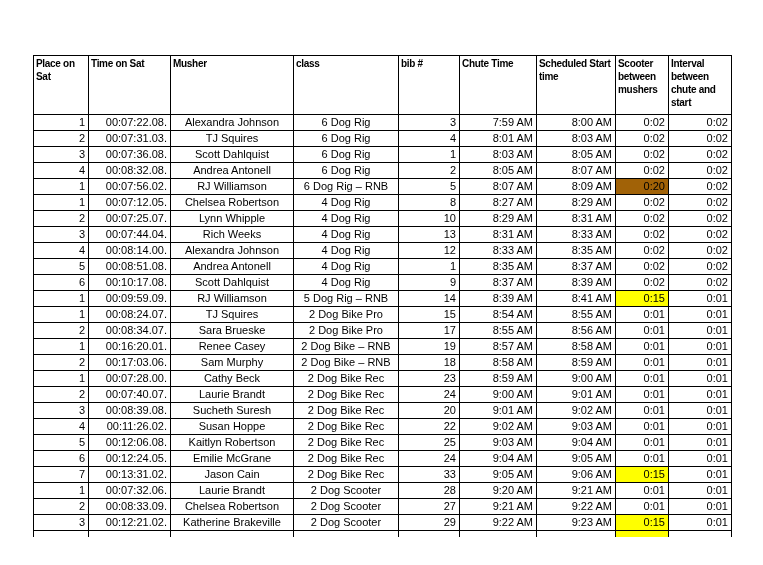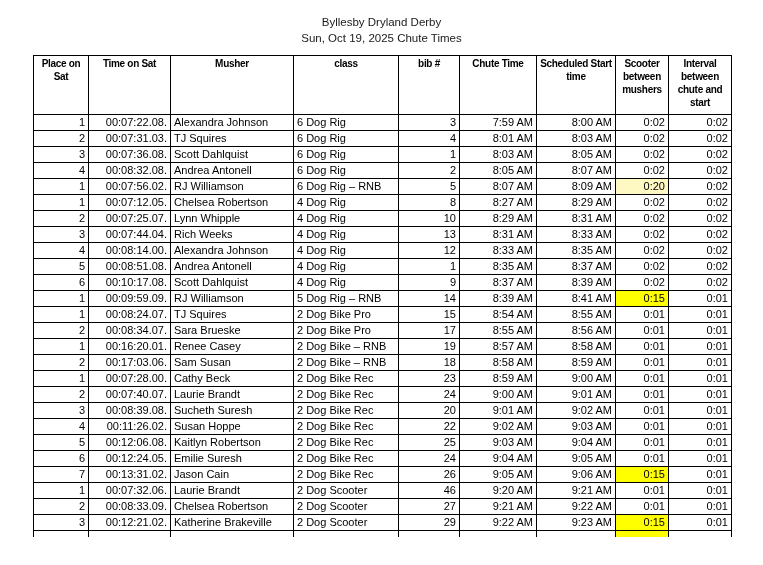--- a/index.html
+++ b/index.html
@@ -36,50 +36,46 @@
   }
   table.grid th, table.grid td {
     border: 1px solid #000000;
     overflow: hidden;
     white-space: nowrap;
   }
   table.grid th {
     font-size: 10px;
     letter-spacing: -0.3px;
     font-weight: bold;
-    text-align: center;
+    text-align: left;
     vertical-align: top;
     padding: 1px 2px;
     height: 56px;
     line-height: 13px;
     white-space: normal;
   }
   table.grid td {
     height: 15px;
     padding: 0 3px;
     line-height: 15px;
   }
   td.num { text-align: right; }
-  td.txt { text-align: left; }
+  td.txt { text-align: center; }
   tr.sliver td {
     height: 6px;
     border-bottom: none;
     line-height: 6px;
     padding: 0;
   }
 </style>
 </head>
 <body>
 
 <div class="page">
 
-  <div class="titles">
-    <div>Byllesby Dryland Derby</div>
-    <div>Sun, Oct 19, 2025 Chute Times</div>
-  </div>
 
   <table class="grid">
     <colgroup>
       <col style="width:55px">
         <col style="width:82px">
         <col style="width:123px">
       <col style="width:105px">
         <col style="width:61px">
         <col style="width:77px">
       <col style="width:79px">
@@ -145,21 +141,21 @@
           <td class="num">0:02</td>
         </tr>
         <tr>
           <td class="num">1</td>
           <td class="num">00:07:56.02.</td>
           <td class="txt">RJ Williamson</td>
           <td class="txt">6 Dog Rig – RNB</td>
           <td class="num">5</td>
           <td class="num">8:07 AM</td>
           <td class="num">8:09 AM</td>
-          <td class="num" style="background: #fef9c3;">0:20</td>
+          <td class="num" style="background: #a16207;">0:20</td>
           <td class="num">0:02</td>
         </tr>
         <tr>
           <td class="num">1</td>
           <td class="num">00:07:12.05.</td>
           <td class="txt">Chelsea Robertson</td>
           <td class="txt">4 Dog Rig</td>
           <td class="num">8</td>
           <td class="num">8:27 AM</td>
           <td class="num">8:29 AM</td>
@@ -261,21 +257,21 @@
           <td class="txt">2 Dog Bike – RNB</td>
           <td class="num">19</td>
           <td class="num">8:57 AM</td>
           <td class="num">8:58 AM</td>
           <td class="num">0:01</td>
           <td class="num">0:01</td>
         </tr>
         <tr>
           <td class="num">2</td>
           <td class="num">00:17:03.06.</td>
-          <td class="txt">Sam Susan</td>
+          <td class="txt">Sam Murphy</td>
           <td class="txt">2 Dog Bike – RNB</td>
           <td class="num">18</td>
           <td class="num">8:58 AM</td>
           <td class="num">8:59 AM</td>
           <td class="num">0:01</td>
           <td class="num">0:01</td>
         </tr>
         <tr>
           <td class="num">1</td>
           <td class="num">00:07:28.00.</td>
@@ -327,45 +323,45 @@
           <td class="txt">2 Dog Bike Rec</td>
           <td class="num">25</td>
           <td class="num">9:03 AM</td>
           <td class="num">9:04 AM</td>
           <td class="num">0:01</td>
           <td class="num">0:01</td>
         </tr>
         <tr>
           <td class="num">6</td>
           <td class="num">00:12:24.05.</td>
-          <td class="txt">Emilie Suresh</td>
+          <td class="txt">Emilie McGrane</td>
           <td class="txt">2 Dog Bike Rec</td>
           <td class="num">24</td>
           <td class="num">9:04 AM</td>
           <td class="num">9:05 AM</td>
           <td class="num">0:01</td>
           <td class="num">0:01</td>
         </tr>
         <tr>
           <td class="num">7</td>
           <td class="num">00:13:31.02.</td>
           <td class="txt">Jason Cain</td>
           <td class="txt">2 Dog Bike Rec</td>
-          <td class="num">26</td>
+          <td class="num">33</td>
           <td class="num">9:05 AM</td>
           <td class="num">9:06 AM</td>
           <td class="num" style="background: rgb(255, 255, 0);">0:15</td>
           <td class="num">0:01</td>
         </tr>
         <tr>
           <td class="num">1</td>
           <td class="num">00:07:32.06.</td>
           <td class="txt">Laurie Brandt</td>
           <td class="txt">2 Dog Scooter</td>
-          <td class="num">46</td>
+          <td class="num">28</td>
           <td class="num">9:20 AM</td>
           <td class="num">9:21 AM</td>
           <td class="num">0:01</td>
           <td class="num">0:01</td>
         </tr>
         <tr>
           <td class="num">2</td>
           <td class="num">00:08:33.09.</td>
           <td class="txt">Chelsea Robertson</td>
           <td class="txt">2 Dog Scooter</td>

